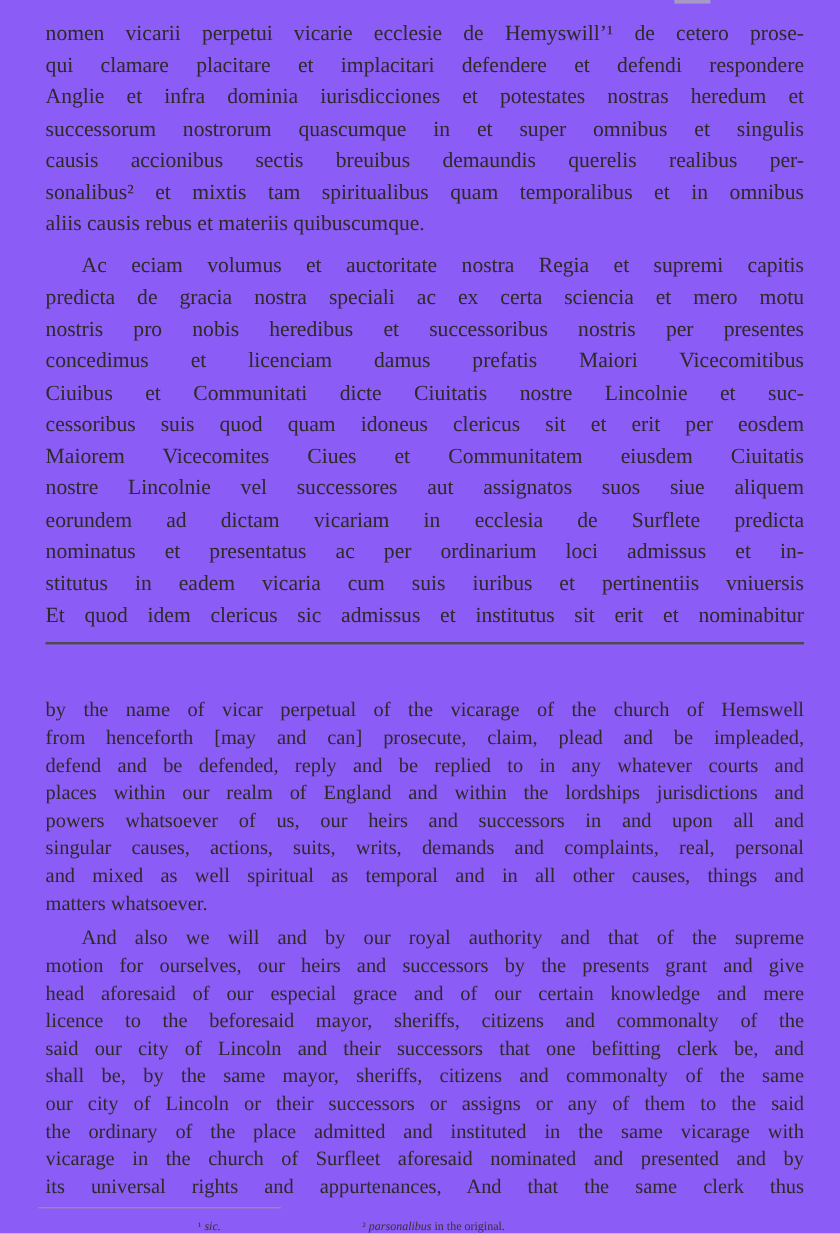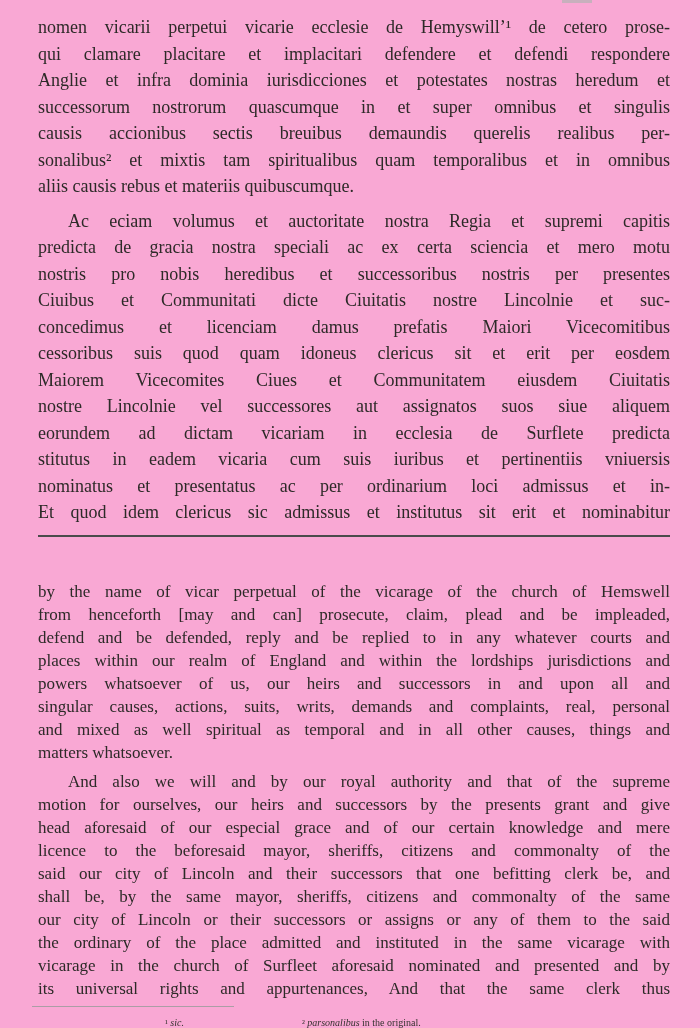--- a/index.html
+++ b/index.html
@@ -5,21 +5,21 @@
   html, body {
     margin: 0;
     padding: 0;
     background: #e8e8e8;
   }
   .page {
     position: relative;
     width: 700px;
     height: 1028px;
     margin: 0 auto;
-    background: #f9a8d4;
+    background: #8b5cf6;
     color: #2d2a28;
     font-family: "Liberation Serif", serif;
     box-sizing: border-box;
     padding: 14px 30px 8px 38px;
     overflow: hidden;
   }
   .artifact {
     position: absolute;
     top: 0;
     left: 562px;
@@ -87,28 +87,28 @@
         <div class="line">Anglie et infra dominia iurisdicciones et potestates nostras heredum et</div>
         <div class="line">successorum nostrorum quascumque in et super omnibus et singulis</div>
         <div class="line">causis accionibus sectis breuibus demaundis querelis realibus per-</div>
         <div class="line">sonalibus² et mixtis tam spiritualibus quam temporalibus et in omnibus</div>
         <div class="line end">aliis causis rebus et materiis quibuscumque.</div>
       </div>
       <div class="paragraph">
         <div class="line indent">Ac eciam volumus et auctoritate nostra Regia et supremi capitis</div>
         <div class="line">predicta de gracia nostra speciali ac ex certa sciencia et mero motu</div>
         <div class="line">nostris pro nobis heredibus et successoribus nostris per presentes</div>
+        <div class="line">concedimus et licenciam damus prefatis Maiori Vicecomitibus</div>
         <div class="line">Ciuibus et Communitati dicte Ciuitatis nostre Lincolnie et suc-</div>
-        <div class="line">concedimus et licenciam damus prefatis Maiori Vicecomitibus</div>
         <div class="line">cessoribus suis quod quam idoneus clericus sit et erit per eosdem</div>
         <div class="line">Maiorem Vicecomites Ciues et Communitatem eiusdem Ciuitatis</div>
         <div class="line">nostre Lincolnie vel successores aut assignatos suos siue aliquem</div>
         <div class="line">eorundem ad dictam vicariam in ecclesia de Surflete predicta</div>
+        <div class="line">nominatus et presentatus ac per ordinarium loci admissus et in-</div>
         <div class="line">stitutus in eadem vicaria cum suis iuribus et pertinentiis vniuersis</div>
-        <div class="line">nominatus et presentatus ac per ordinarium loci admissus et in-</div>
         <div class="line">Et quod idem clericus sic admissus et institutus sit erit et nominabitur</div>
       </div>
     </section>
 
   <hr class="divider">
 
   <section class="text-section english">
       <div class="paragraph">
         <div class="line">by the name of vicar perpetual of the vicarage of the church of Hemswell</div>
         <div class="line">from henceforth [may and can] prosecute, claim, plead and be impleaded,</div>

